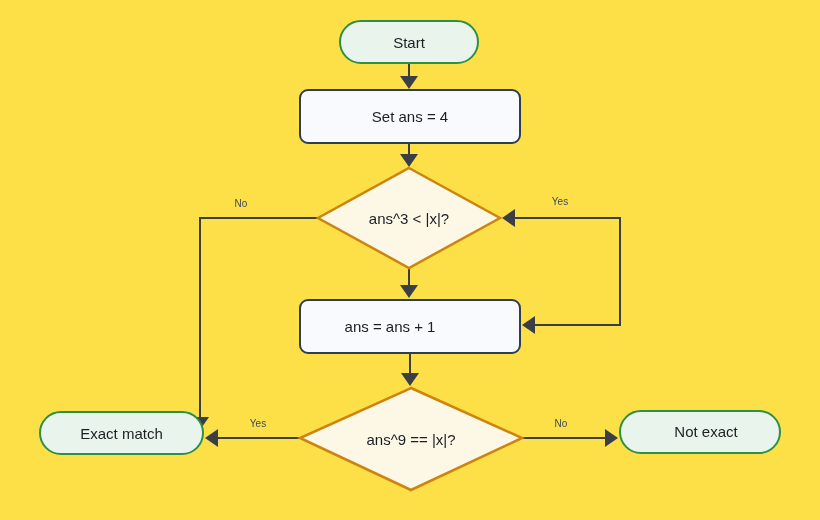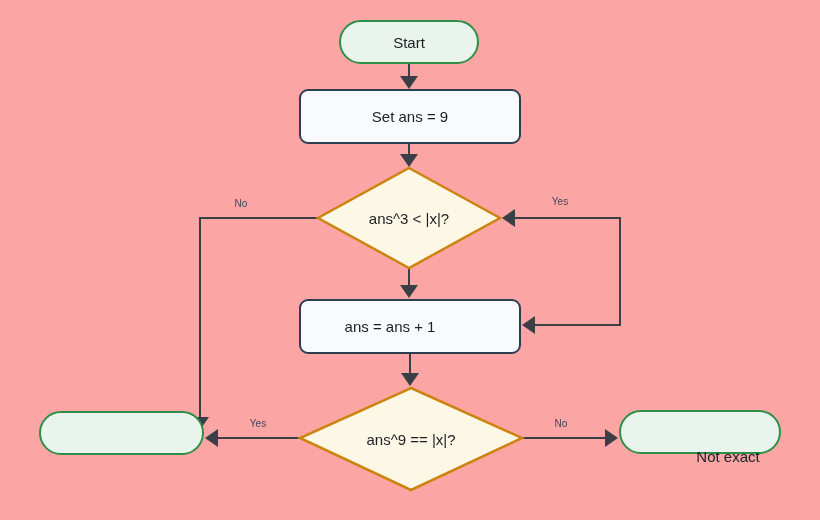--- a/index.html
+++ b/index.html
@@ -1,19 +1,19 @@
 <!DOCTYPE html>
 <html><head>
 <meta charset="utf-8">
 <style>
   html,body{margin:0;padding:0;background:#000;}
   .canvas{
     position:relative;
     width:820px;height:520px;
-    background:#fca5a5;
+    background:#fde047;
     font-family:"Liberation Sans", sans-serif;
     overflow:hidden;
   }
   .canvas svg{position:absolute;left:0;top:0;}
   .edge{stroke:#3a3f46;stroke-width:2;fill:none;}
   .arrow{fill:#3a3f46;stroke:none;}
   .terminator{fill:#e9f4ec;stroke:#2e8f46;stroke-width:2;}
   .process{fill:#f9fafd;stroke:#2c3e50;stroke-width:2;}
   .decision{fill:#fdf7e6;stroke:#cd840e;stroke-width:2.5;}
   .nlabel{
@@ -60,24 +60,25 @@
     <rect class="terminator" x="340" y="21" width="138" height="42" rx="21" ry="21"></rect>
     <rect class="process" x="300" y="90" width="220" height="53" rx="8" ry="8"></rect>
     <polygon class="decision" points="409,168 500,218 409,268 318,218"></polygon>
     <rect class="process" x="300" y="300" width="220" height="53" rx="8" ry="8"></rect>
     <polygon class="decision" points="411,388 522,438 411,490 300,438"></polygon>
     <rect class="terminator" x="40" y="412" width="163" height="42" rx="21" ry="21"></rect>
     <rect class="terminator" x="620" y="411" width="160" height="42" rx="21" ry="21"></rect>
   </svg>
 
   <div class="nlabel" style="left:340px;top:21px;width:138px;height:42px;">Start</div>
-  <div class="nlabel" style="left:300px;top:90px;width:220px;height:53px;">Set ans = 9</div>
+  <div class="nlabel" style="left:300px;top:90px;width:220px;height:53px;">Set ans = 4</div>
   <div class="nlabel" style="left:318px;top:168px;width:182px;height:100px;">ans^3 &lt; |x|?</div>
   <div class="nlabel" style="left:300px;top:300px;width:180px;height:53px;">ans = ans + 1</div>
   <div class="nlabel" style="left:300px;top:388px;width:222px;height:102px;">ans^9 == |x|?</div>
-  <div class="nlabel" style="left:620px;top:435px;width:172px;height:42px;margin-left:22px;">Not exact</div>
+  <div class="nlabel" style="left:40px;top:412px;width:163px;height:42px;">Exact match</div>
+  <div class="nlabel" style="left:620px;top:410px;width:172px;height:42px;">Not exact</div>
 
   <div class="elabel" style="left:241px;top:203px;">No</div>
   <div class="elabel" style="left:560px;top:201px;">Yes</div>
   <div class="elabel" style="left:258px;top:423px;">Yes</div>
   <div class="elabel" style="left:561px;top:423px;">No</div>
 
 </div>
 
 </body></html>

